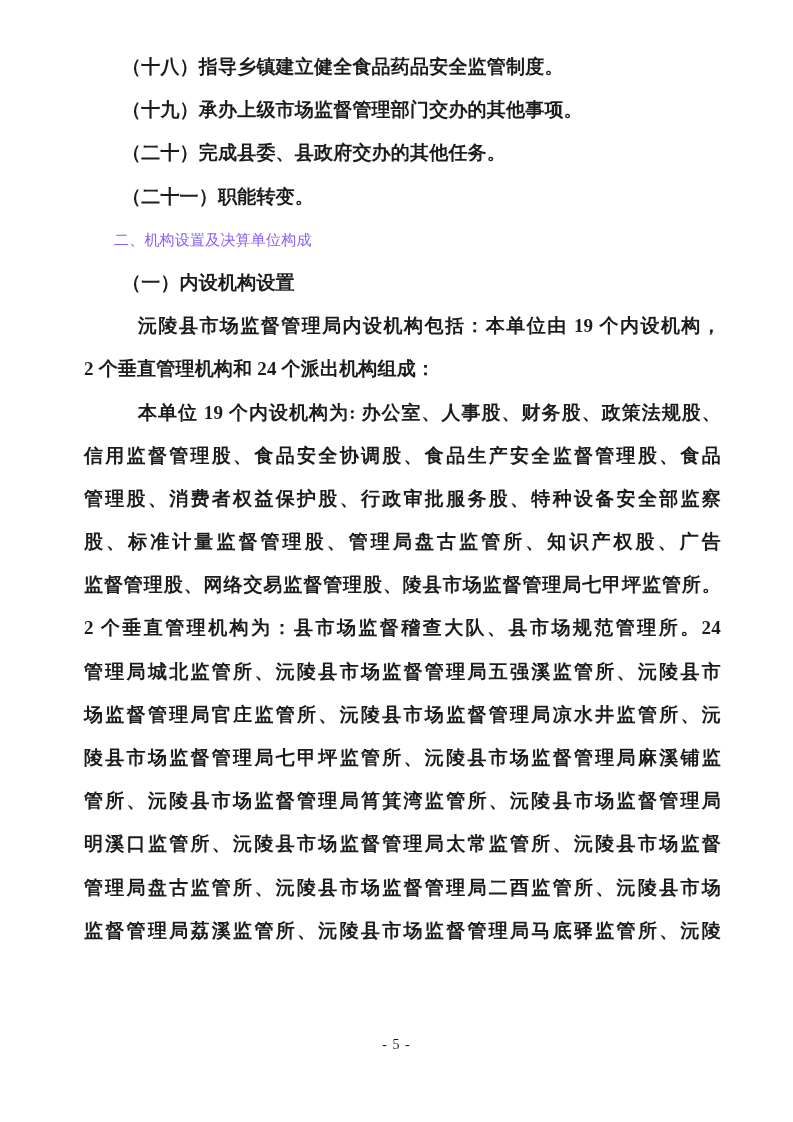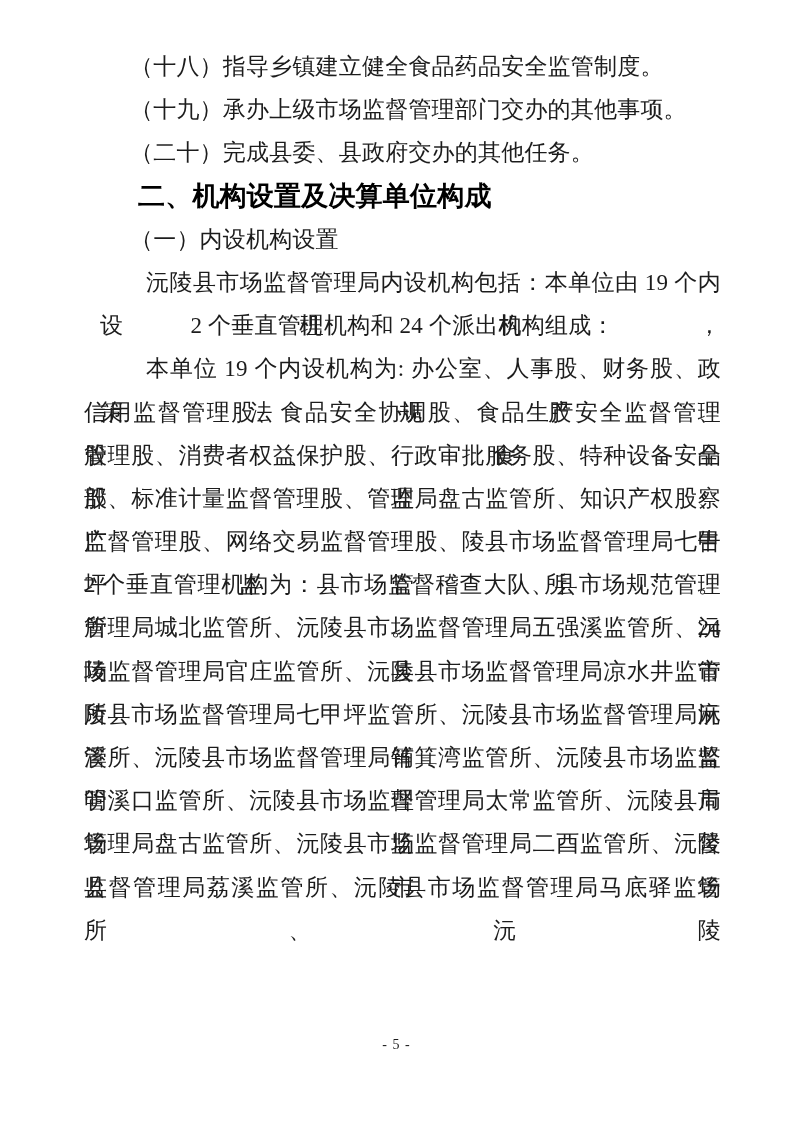--- a/index.html
+++ b/index.html
@@ -18,48 +18,49 @@
   }
   .content {
     position: absolute;
     left: 84px;
     top: 45px;
     width: 637px;
   }
   .line {
     height: 43.2px;
     line-height: 43.2px;
-    font-size: 23px;
+    font-size: 19px;
     white-space: nowrap;
     letter-spacing: 0.2px;
+    font-weight: bold;
   }
   .line.indent {
     text-indent: 2em;
   }
   .line.plain {
-    text-align: center;
+    text-align: left;
   }
   .line.justify {
     white-space: normal;
     text-align: justify;
     text-align-last: justify;
   }
   .line.indent-justify {
     white-space: normal;
     text-indent: 2em;
     text-align: justify;
     text-align-last: justify;
     margin-left: 16px;
   }
   .line.heading {
     text-indent: 2em;
     font-family: "Liberation Sans", "DejaVu Sans", sans-serif;
-    font-weight: bold;
-    font-size: 27px;
-    color: #000000;
+    font-weight: normal;
+    font-size: 15px;
+    color: #8b5cf6;
   }
   .footer {
     position: absolute;
     left: 0;
     right: 0;
     top: 1034px;
     height: 22px;
     line-height: 22px;
     text-align: center;
     font-size: 14px;
@@ -68,20 +69,21 @@
   }
 </style>
 </head>
 <body>
 
 <div class="sheet">
   <div class="content">
       <div class="line indent">（十八）指导乡镇建立健全食品药品安全监管制度。</div>
       <div class="line indent">（十九）承办上级市场监督管理部门交办的其他事项。</div>
       <div class="line indent">（二十）完成县委、县政府交办的其他任务。</div>
+      <div class="line indent">（二十一）职能转变。</div>
       <div class="line heading">二、机构设置及决算单位构成</div>
       <div class="line indent">（一）内设机构设置</div>
       <div class="line indent-justify">沅陵县市场监督管理局内设机构包括：本单位由 19 个内设机构，</div>
       <div class="line plain">2 个垂直管理机构和 24 个派出机构组成：</div>
       <div class="line indent-justify">本单位 19 个内设机构为: 办公室、人事股、财务股、政策法规股、</div>
       <div class="line justify">信用监督管理股、食品安全协调股、食品生产安全监督管理股、食品</div>
       <div class="line justify">管理股、消费者权益保护股、行政审批服务股、特种设备安全部监察</div>
       <div class="line justify">股、标准计量监督管理股、管理局盘古监管所、知识产权股、广告</div>
       <div class="line justify">监督管理股、网络交易监督管理股、陵县市场监督管理局七甲坪监管所。</div>
       <div class="line justify">2 个垂直管理机构为：县市场监督稽查大队、县市场规范管理所。24</div>

